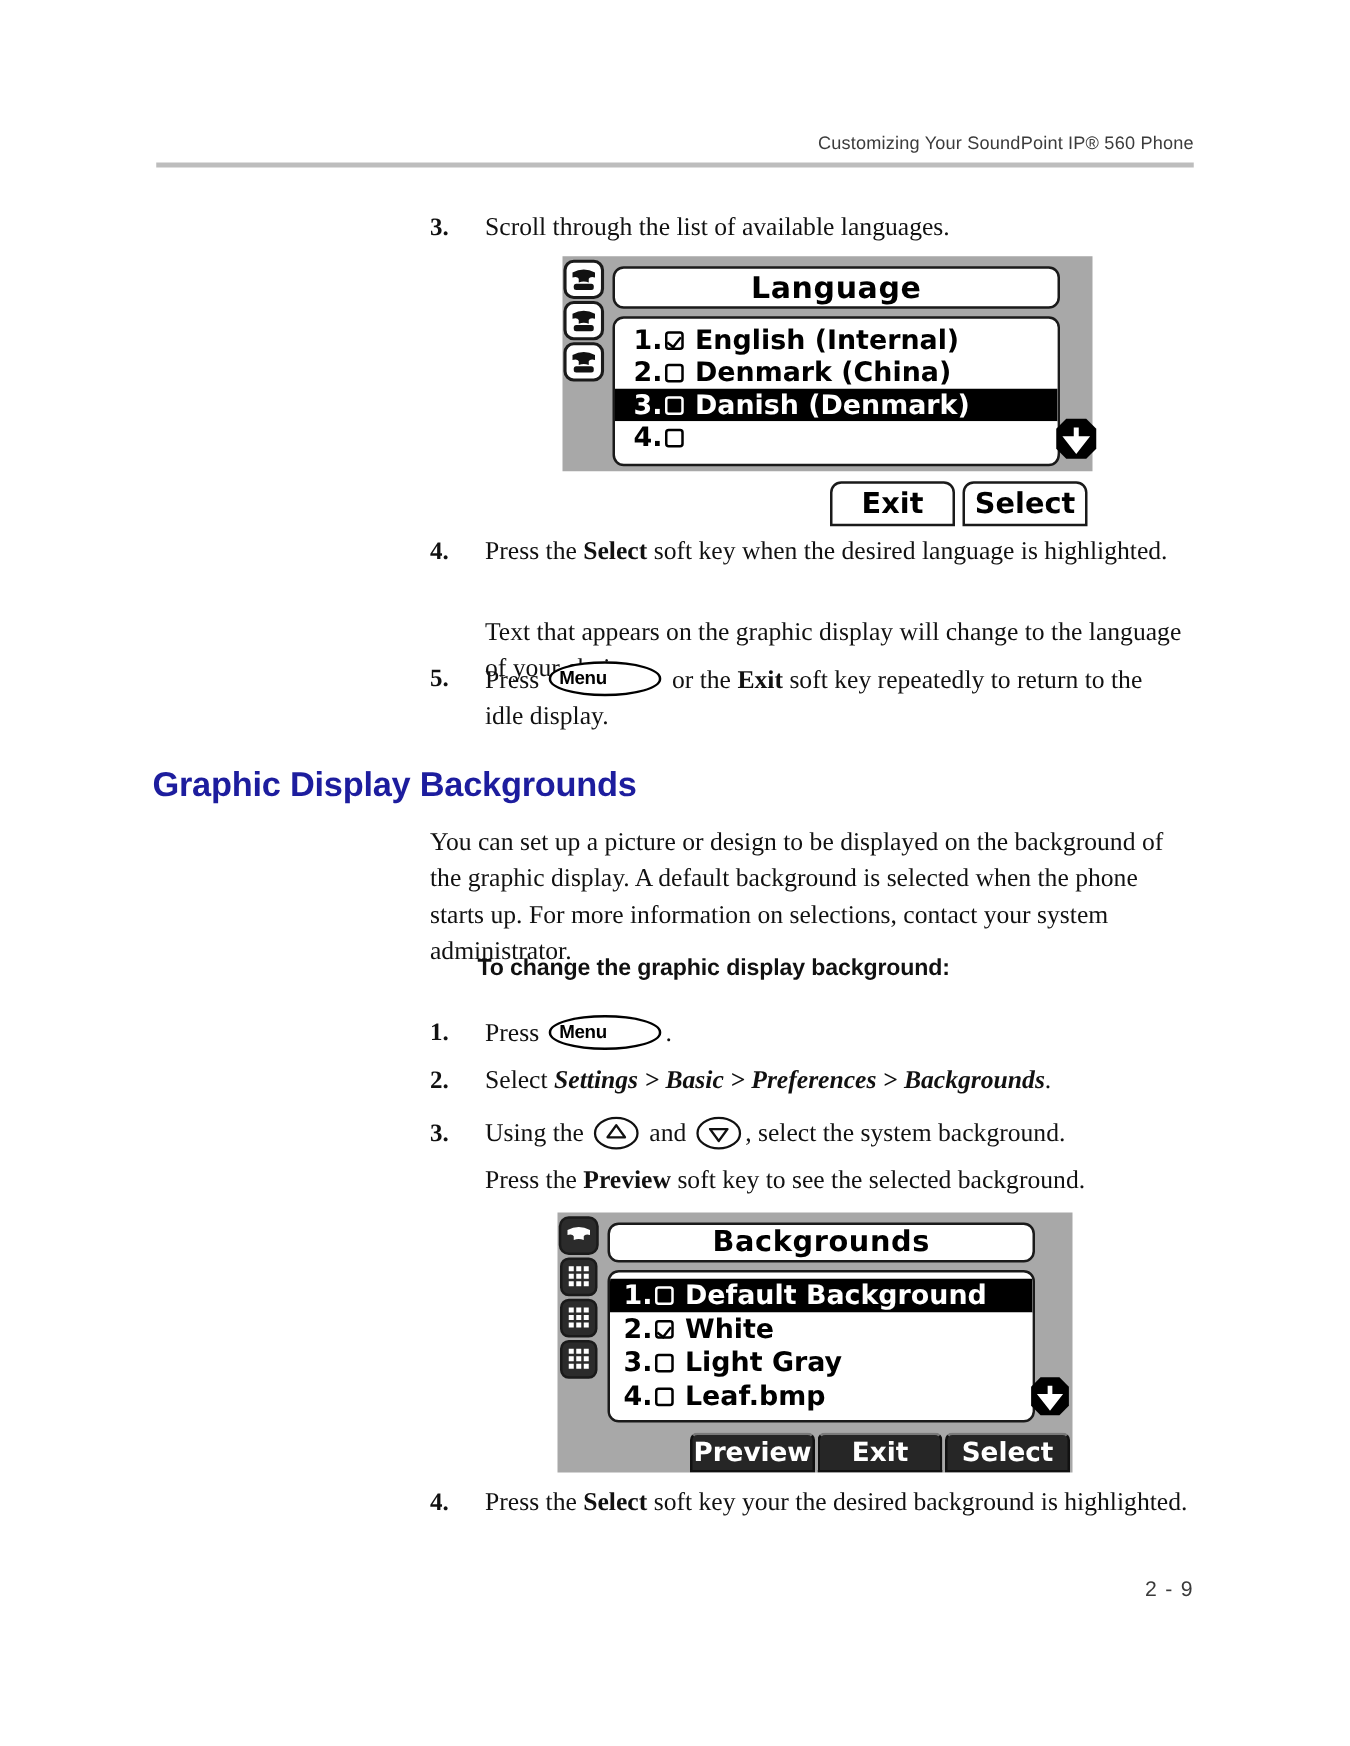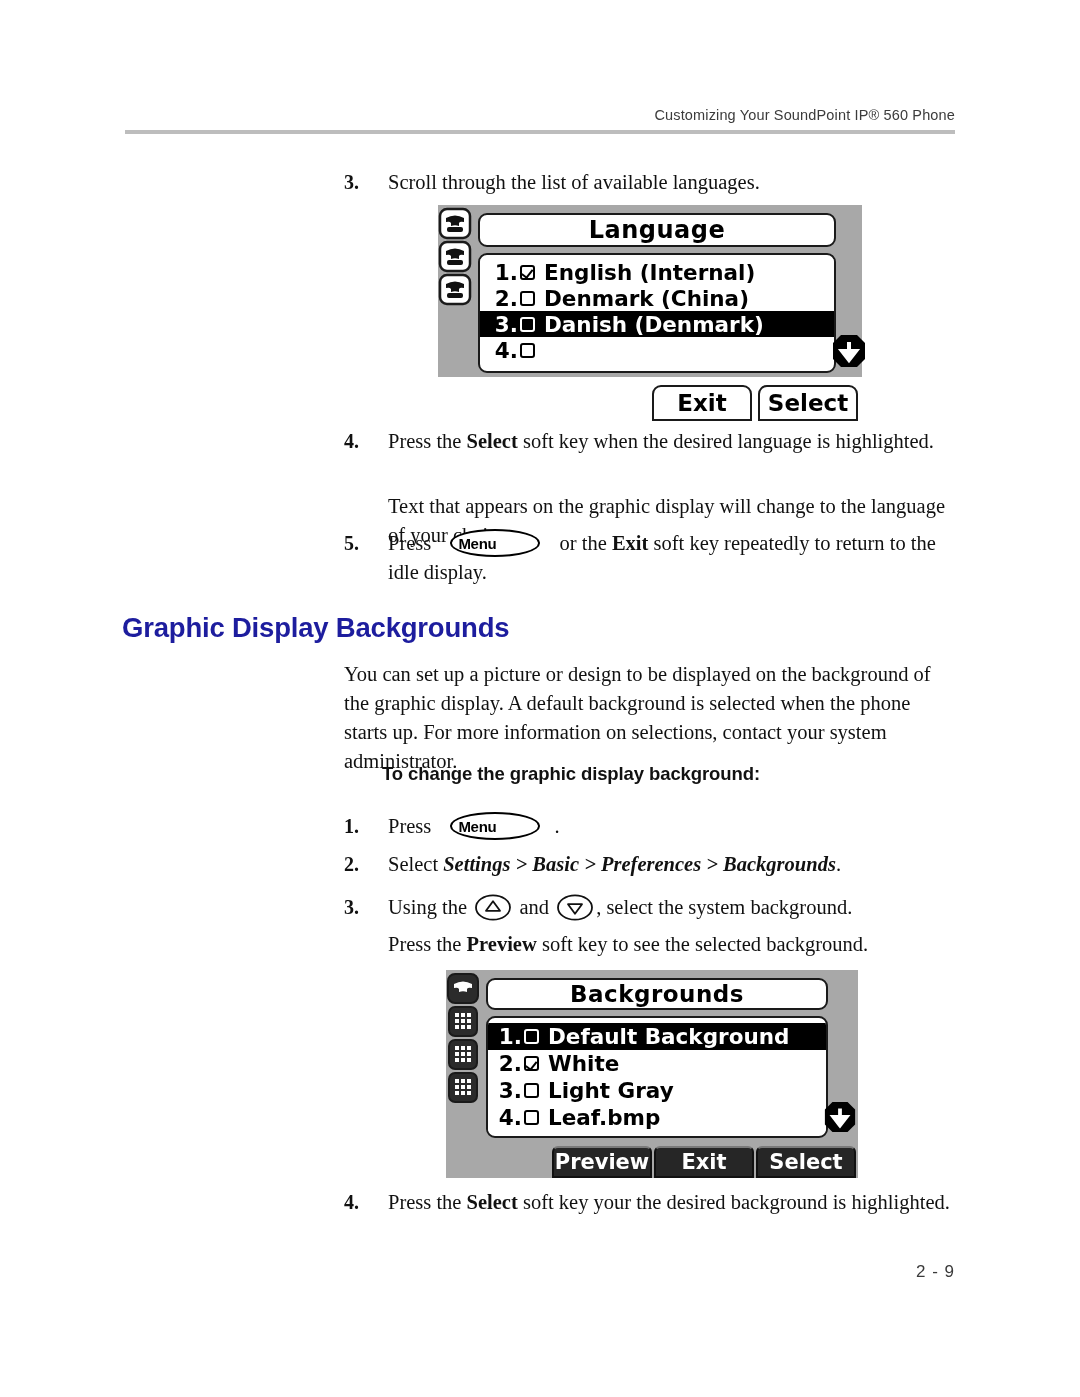--- a/index.html
+++ b/index.html
@@ -97,21 +97,21 @@
     margin-left: 38px;
   }
 
   
   .menu-key {
     display: inline-block;
     position: relative;
     width: 90px;
     height: 28px;
     vertical-align: -7px;
-    margin: 0 14px;
+    margin: 0 3px;
   }
   .menu-key .shape {
     position: absolute;
     inset: 0;
     border: 2.2px solid #000;
     border-radius: 46px / 14px;
     background: #fff;
     box-sizing: border-box;
   }
   .menu-key .lbl {
@@ -256,21 +256,21 @@
 <div class="page-header">
   <div class="hdr-text">Customizing Your SoundPoint IP® 560 Phone</div>
 </div>
 <div class="header-rule"></div>
 
 <div class="step" style="left:344px; top:168px; width:600px;">
   <span class="num">3.</span>
   <span class="body">Scroll through the list of available languages.</span>
 </div>
 
-<div class="lcd-figure" style="left:438px; top:205px; width:424px; height:172px;">
+<div class="lcd-figure" style="left:450px; top:205px; width:424px; height:172px;">
 
   <div class="sidekeys" style="top:2px;">
     <div class="sidekey">
       <svg width="34" height="33" viewBox="0 0 34 33">
         <rect x="2" y="2" width="30" height="29" rx="7" fill="#ffffff" stroke="#1a1a1a" stroke-width="2.5"></rect>
         <path d="M8 11 q9 -5 18 0 l0 4 q-4 -1 -5 1 l0 3 q-4 -1.5 -8 0 l0 -3 q-1 -2 -5 -1 z" fill="#111"></path>
         <rect x="9" y="20" width="16" height="5" rx="2" fill="#111"></rect>
       </svg>
     </div>
     <div class="sidekey">

